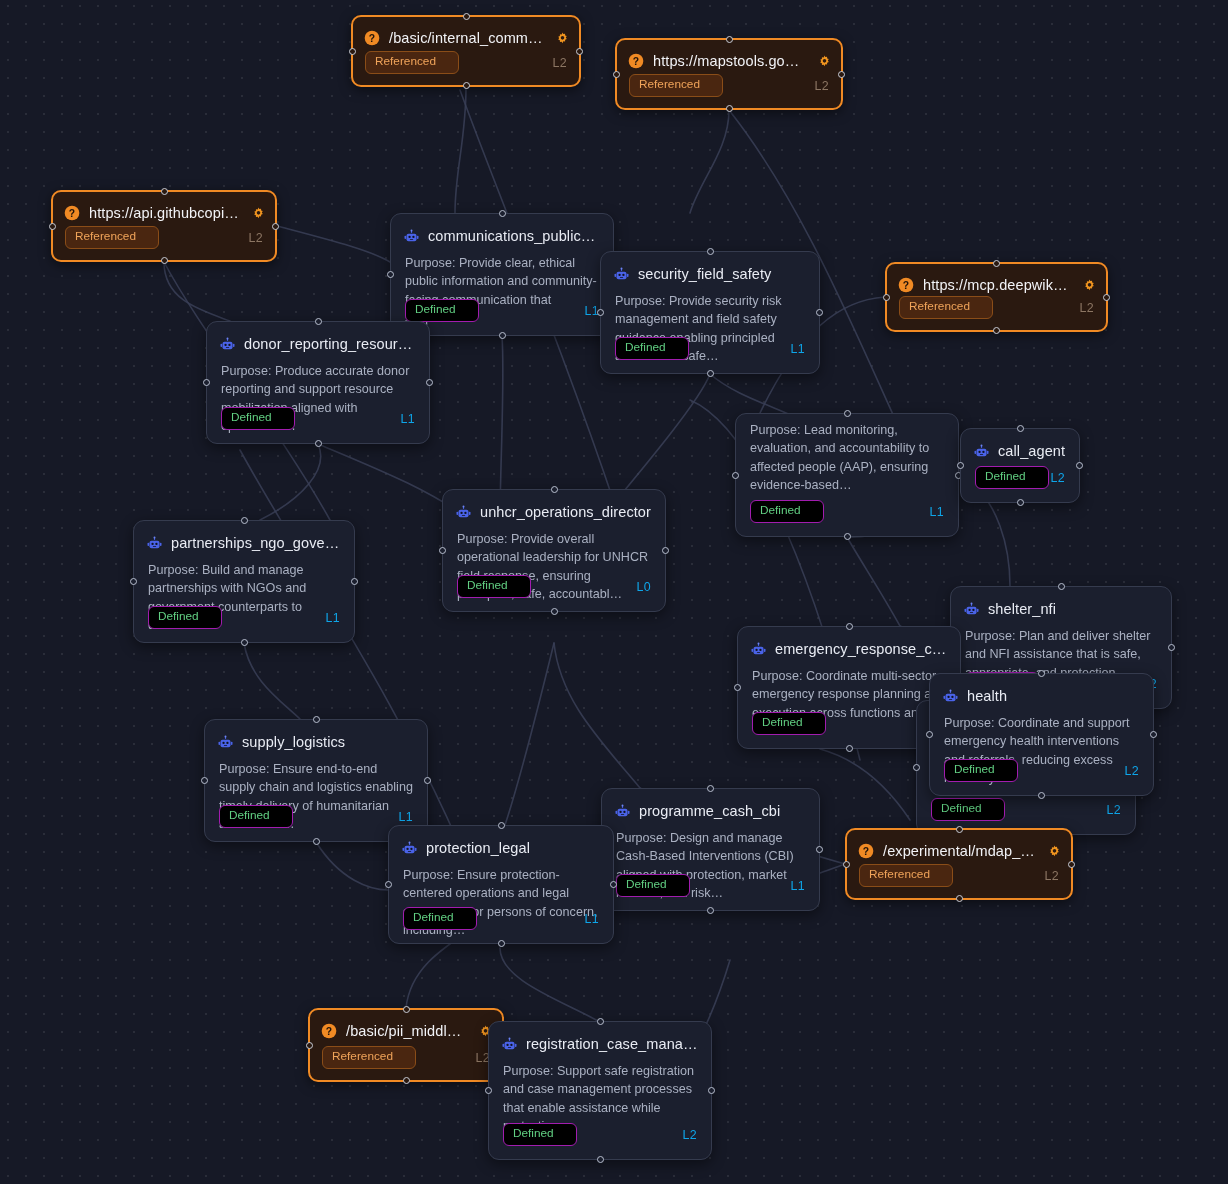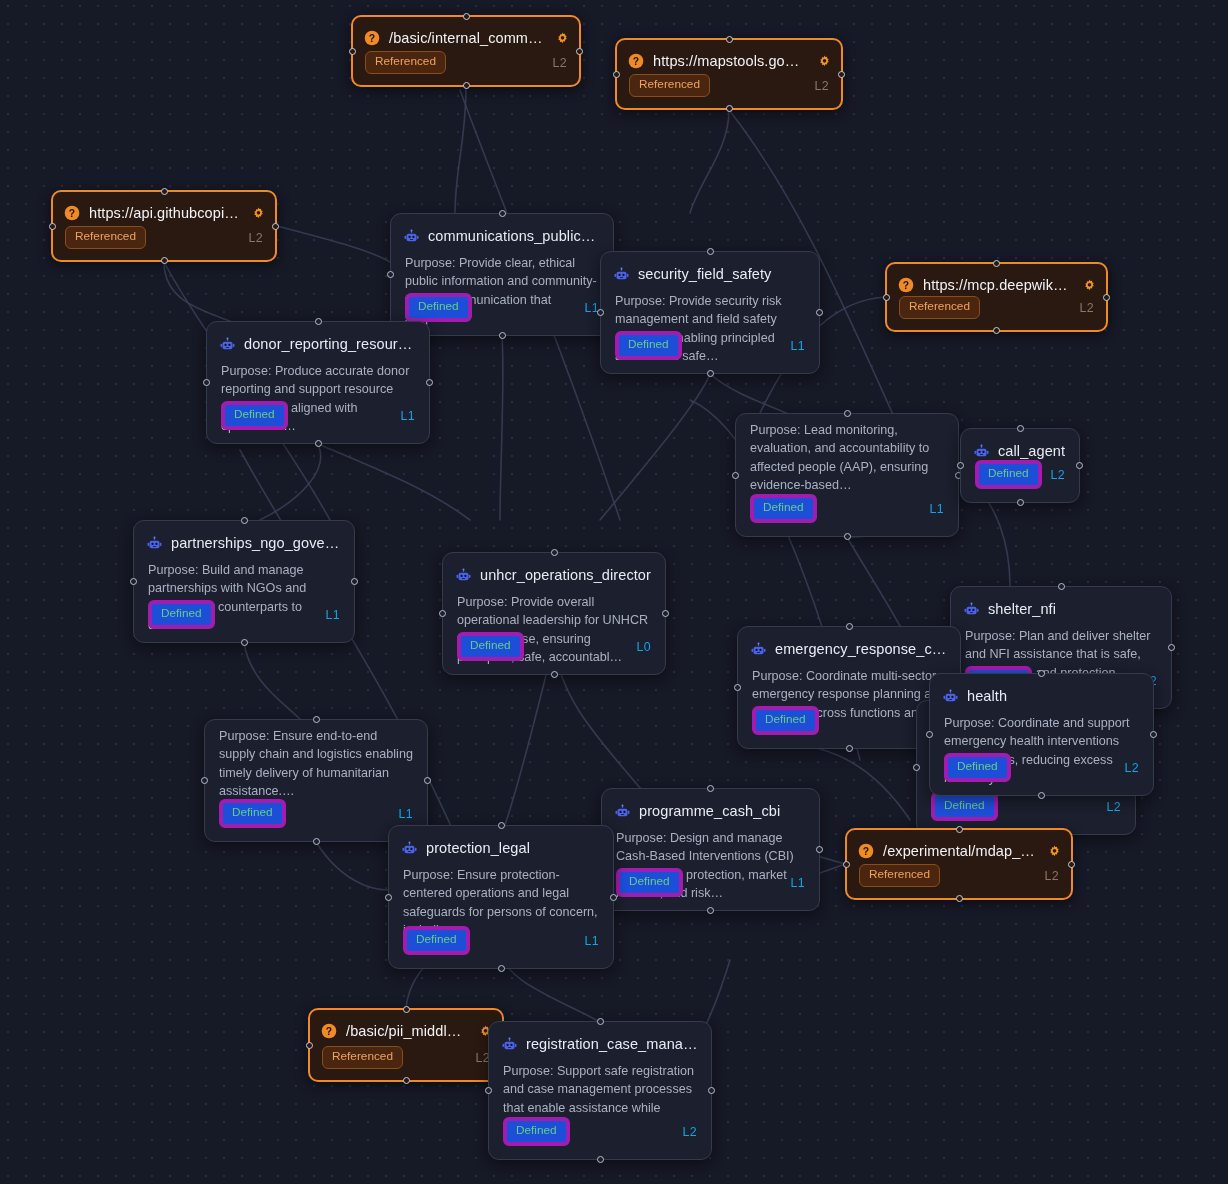--- a/index.html
+++ b/index.html
@@ -64,26 +64,26 @@
   .node-foot{
     position:absolute;left:0;right:0;bottom:0;
     display:flex;align-items:center;justify-content:space-between;
     padding:0 14px 13px 14px;
     box-sizing:border-box;
   }
   .node.ref .node-foot{padding:0 12px 11px 12px;}
   .badge{
     display:inline-block;
     font-size:11.8px;
-    padding:4px 9px 5px 9px;
+    padding:4px 22px 5px 9px;
     border-radius:6px;
     line-height:1;
   }
   .badge.defined{
-    background:#1d4ed8;color:#62d083;border:4px solid #a21caf;
+    background:#000000;color:#62d083;border:1px solid #a21caf;
   }
   .badge.referenced{
     background:#4a2610;color:#f0a45a;border:1px solid #8a4d18;
   }
   .level{color:#0ea5e9;font-size:12.4px;letter-spacing:0.3px;}
   .node.ref .level{color:#8c7663;}
 
   
   .icon{display:inline-flex;align-items:center;justify-content:center;flex:0 0 auto;}
   .icon svg{display:block;}
@@ -373,21 +373,21 @@
         <div class="node-purpose">Purpose: Build and manage partnerships with NGOs and government counterparts to deliver…</div>
         <div class="node-foot">
           <span class="badge defined">Defined</span>
           <span class="level">L1</span>
         </div>
         <span class="handle h-t"></span>
         <span class="handle h-b"></span>
         <span class="handle h-l"></span>
         <span class="handle h-r"></span>
       </div>
-      <div class="node agent" style="left:442px;top:552px;width:224px;height:123px;z-index:20">
+      <div class="node agent" style="left:442px;top:489px;width:224px;height:123px;z-index:20">
         <div class="node-head">
           <span class="icon">
             <svg width="15" height="15" viewBox="0 0 24 24">
               <rect x="4" y="7.5" width="16" height="12" rx="3.2" fill="#4a63e8"></rect>
               <rect x="11" y="2.2" width="2" height="4" rx="1" fill="#4a63e8"></rect>
               <circle cx="12" cy="2.2" r="1.6" fill="#6d84f2"></circle>
               <circle cx="8.9" cy="12.6" r="1.85" fill="#0f1320"></circle>
               <circle cx="15.1" cy="12.6" r="1.85" fill="#0f1320"></circle>
               <rect x="9.3" y="16" width="5.4" height="1.3" rx="0.6" fill="#0f1320"></rect>
               <rect x="0.8" y="10.6" width="2.6" height="5.4" rx="1.2" fill="#4a63e8"></rect>
@@ -488,20 +488,35 @@
         <div class="node-foot">
           <span class="badge defined">Defined</span>
           <span class="level">L2</span>
         </div>
         <span class="handle h-t"></span>
         <span class="handle h-b"></span>
         <span class="handle h-l"></span>
         <span class="handle h-r"></span>
       </div>
       <div class="node agent" style="left:204px;top:719px;width:224px;height:123px;z-index:25">
+        <div class="node-head">
+          <span class="icon">
+            <svg width="15" height="15" viewBox="0 0 24 24">
+              <rect x="4" y="7.5" width="16" height="12" rx="3.2" fill="#4a63e8"></rect>
+              <rect x="11" y="2.2" width="2" height="4" rx="1" fill="#4a63e8"></rect>
+              <circle cx="12" cy="2.2" r="1.6" fill="#6d84f2"></circle>
+              <circle cx="8.9" cy="12.6" r="1.85" fill="#0f1320"></circle>
+              <circle cx="15.1" cy="12.6" r="1.85" fill="#0f1320"></circle>
+              <rect x="9.3" y="16" width="5.4" height="1.3" rx="0.6" fill="#0f1320"></rect>
+              <rect x="0.8" y="10.6" width="2.6" height="5.4" rx="1.2" fill="#4a63e8"></rect>
+              <rect x="20.6" y="10.6" width="2.6" height="5.4" rx="1.2" fill="#4a63e8"></rect>
+            </svg>
+          </span>
+          <span class="node-title">supply_logistics</span>
+        </div>
         <div class="node-purpose">Purpose: Ensure end-to-end supply chain and logistics enabling timely delivery of humanitarian assistance.…</div>
         <div class="node-foot">
           <span class="badge defined">Defined</span>
           <span class="level">L1</span>
         </div>
         <span class="handle h-t"></span>
         <span class="handle h-b"></span>
         <span class="handle h-l"></span>
         <span class="handle h-r"></span>
       </div>
@@ -524,21 +539,21 @@
         <div class="node-purpose">Purpose: Design and manage Cash-Based Interventions (CBI) aligned with protection, market realities, and risk…</div>
         <div class="node-foot">
           <span class="badge defined">Defined</span>
           <span class="level">L1</span>
         </div>
         <span class="handle h-t"></span>
         <span class="handle h-b"></span>
         <span class="handle h-l"></span>
         <span class="handle h-r"></span>
       </div>
-      <div class="node agent" style="left:388px;top:825px;width:226px;height:144px;z-index:27">
+      <div class="node agent" style="left:388px;top:825px;width:226px;height:119px;z-index:27">
         <div class="node-head">
           <span class="icon">
             <svg width="15" height="15" viewBox="0 0 24 24">
               <rect x="4" y="7.5" width="16" height="12" rx="3.2" fill="#4a63e8"></rect>
               <rect x="11" y="2.2" width="2" height="4" rx="1" fill="#4a63e8"></rect>
               <circle cx="12" cy="2.2" r="1.6" fill="#6d84f2"></circle>
               <circle cx="8.9" cy="12.6" r="1.85" fill="#0f1320"></circle>
               <circle cx="15.1" cy="12.6" r="1.85" fill="#0f1320"></circle>
               <rect x="9.3" y="16" width="5.4" height="1.3" rx="0.6" fill="#0f1320"></rect>
               <rect x="0.8" y="10.6" width="2.6" height="5.4" rx="1.2" fill="#4a63e8"></rect>

